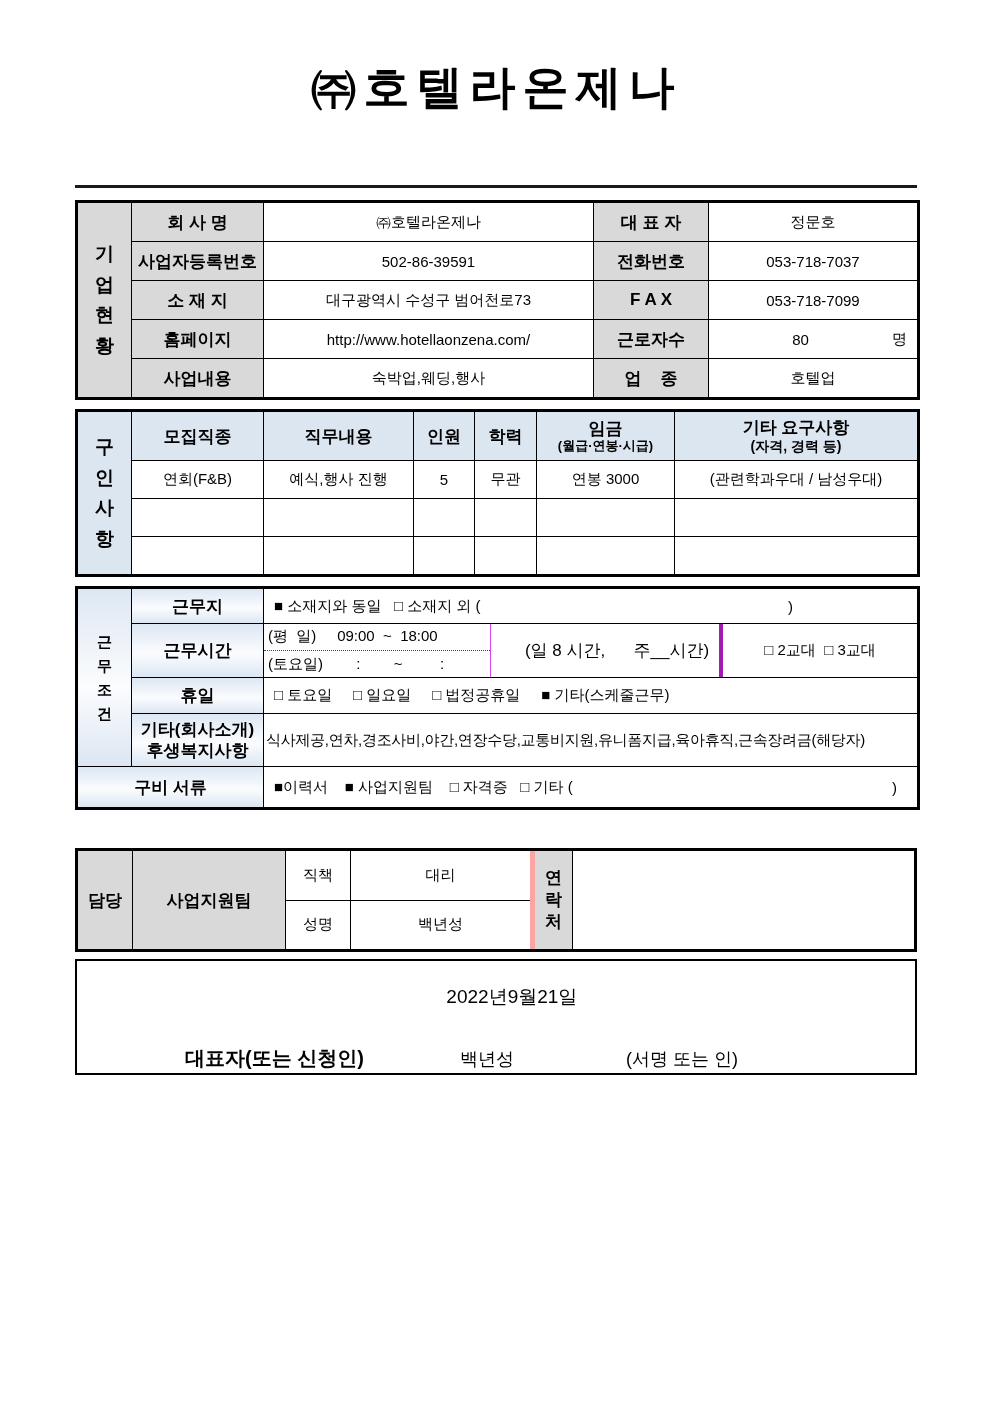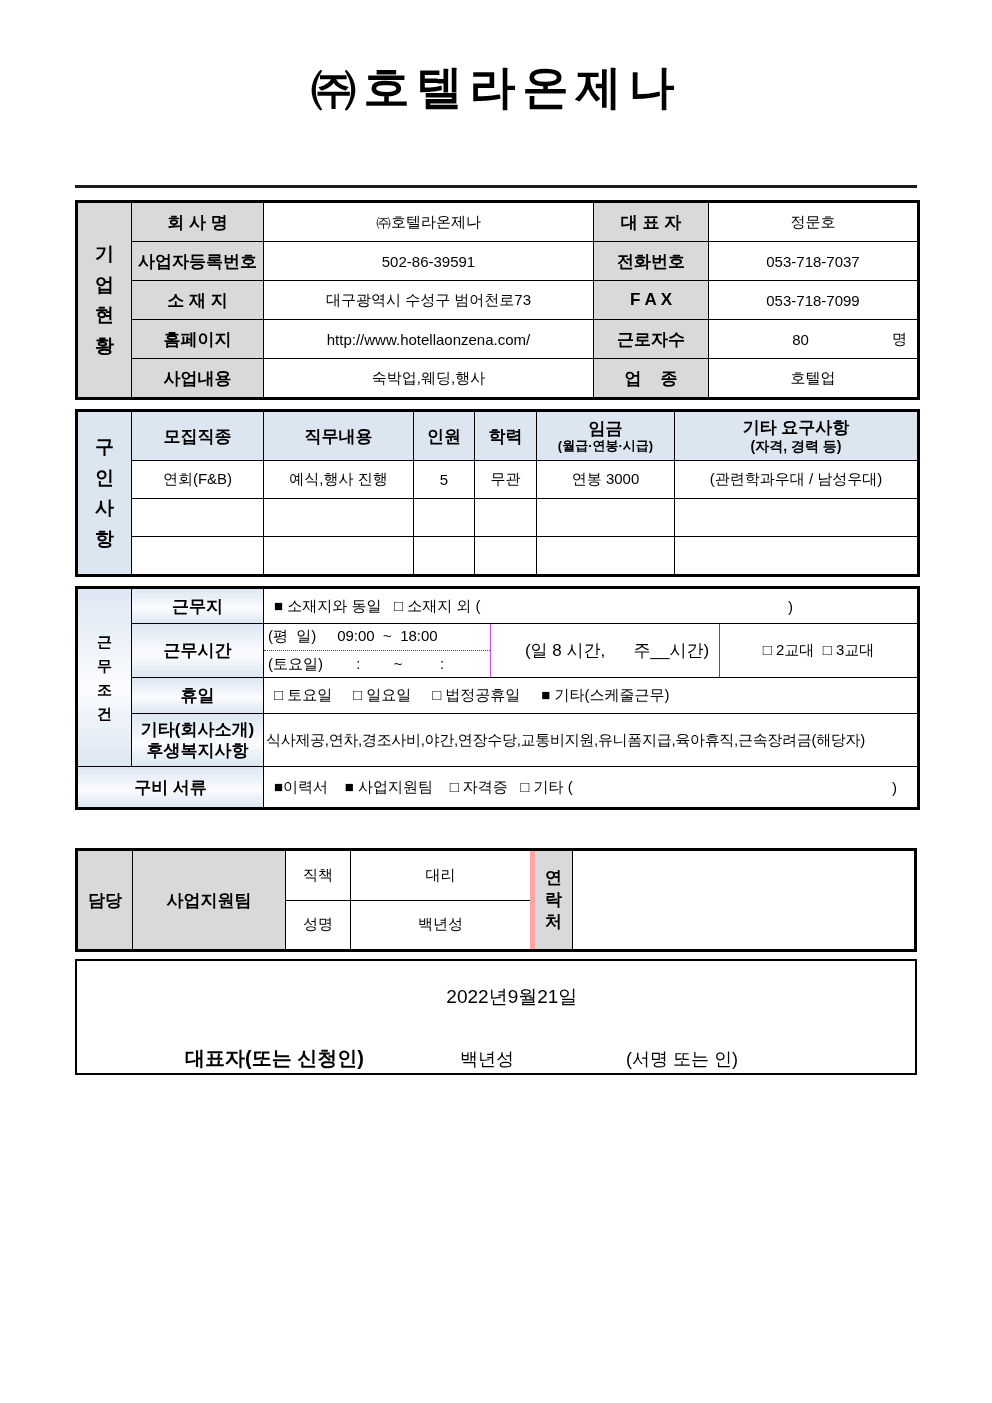--- a/index.html
+++ b/index.html
@@ -41,21 +41,21 @@
   .t3 .lbl{font-size:17px;}
   .cond-val{white-space:pre;padding-left:10px;}
   .paren-row{display:flex;align-items:center;justify-content:space-between;padding:0 4px 0 10px;white-space:pre;}
   .paren-row .close1{padding-right:120px;}
   .paren-row .close2{padding-right:16px;}
   .wt-wrap{display:flex;height:100%;align-items:stretch;}
   .wt-times{width:226px;display:flex;flex-direction:column;justify-content:center;}
   .wt-weekday{border-bottom:1px dotted #444;padding:3px 2px 4px 4px;white-space:pre;font-size:15px;}
   .wt-saturday{padding:4px 2px 3px 4px;white-space:pre;font-size:15px;}
   .wt-hours{width:204px;border-left:1px solid #d946ef;display:flex;align-items:center;justify-content:center;white-space:pre;font-size:17px;padding-left:24px;}
-  .wt-shift{flex:1;border-left:1px solid #a21caf;display:flex;align-items:center;justify-content:center;white-space:pre;font-size:15px;}
+  .wt-shift{flex:1;border-left:4px solid #a21caf;display:flex;align-items:center;justify-content:center;white-space:pre;font-size:15px;}
   .welfare-lbl{font-size:15px;line-height:1.25;}
   .welfare-val{font-size:13.5px;letter-spacing:-0.3px;padding:0 2px;}
   
   .contact-table{
     margin-top:38px;width:842px;border:3px solid #000;display:flex;height:104px;
     box-sizing:border-box;
   }
   .c-cell{display:flex;align-items:center;justify-content:center;box-sizing:border-box;}
   .vr{border-right:1px solid #000;}
   .w55{width:55px;}

